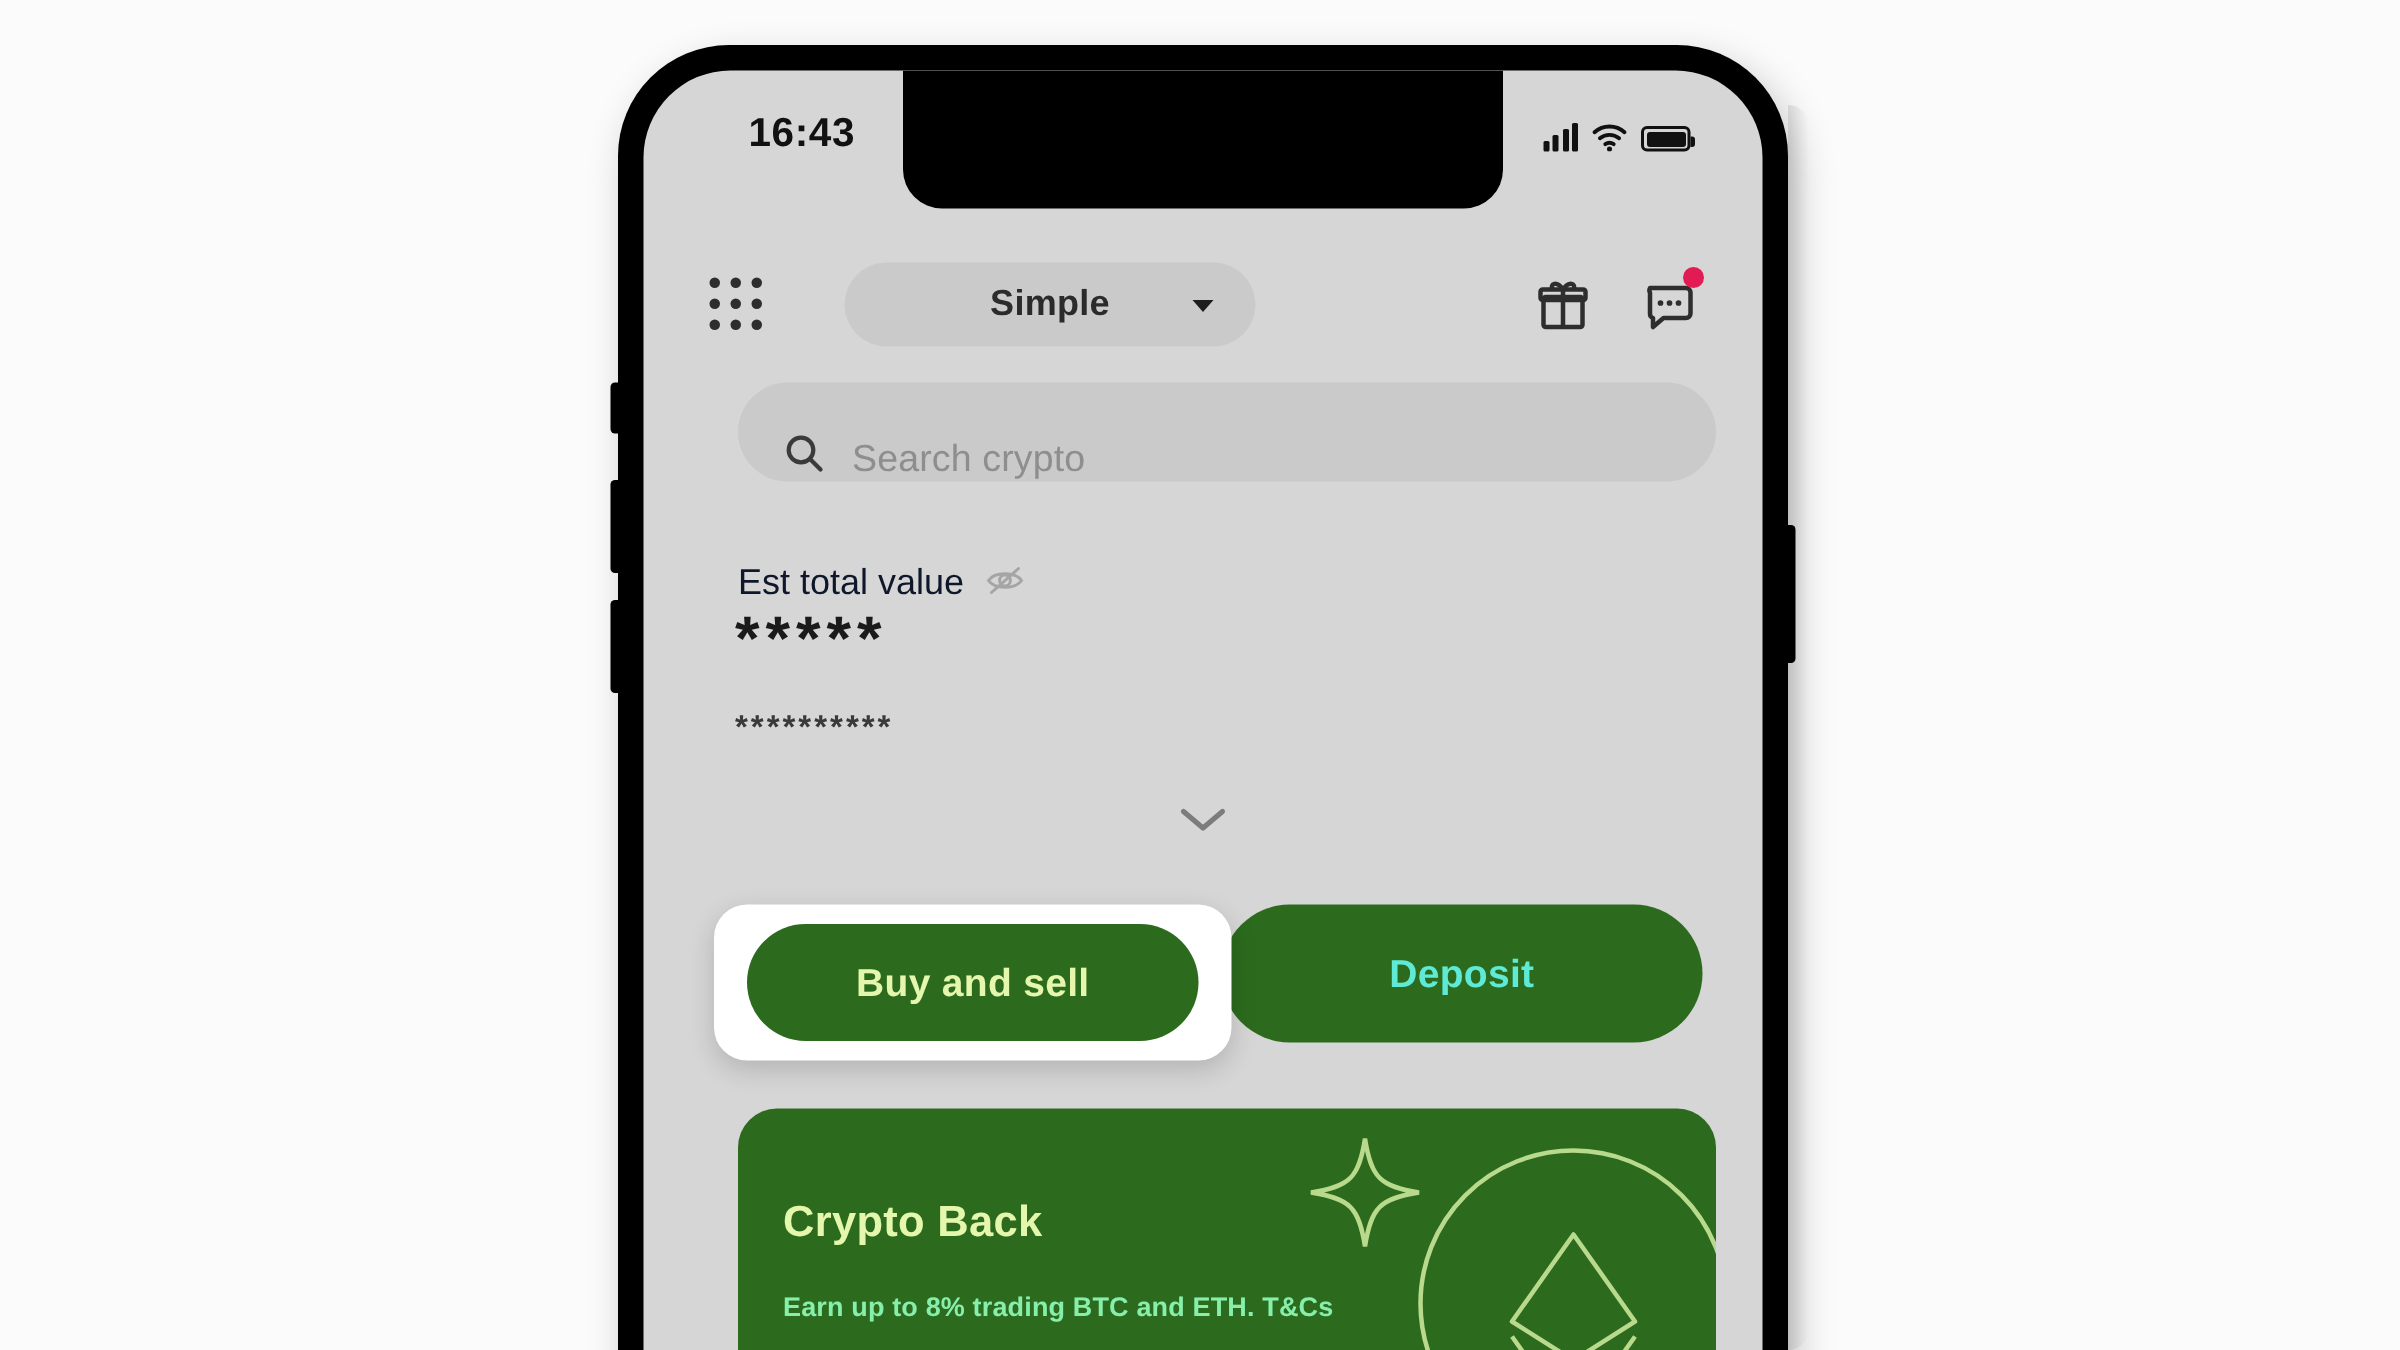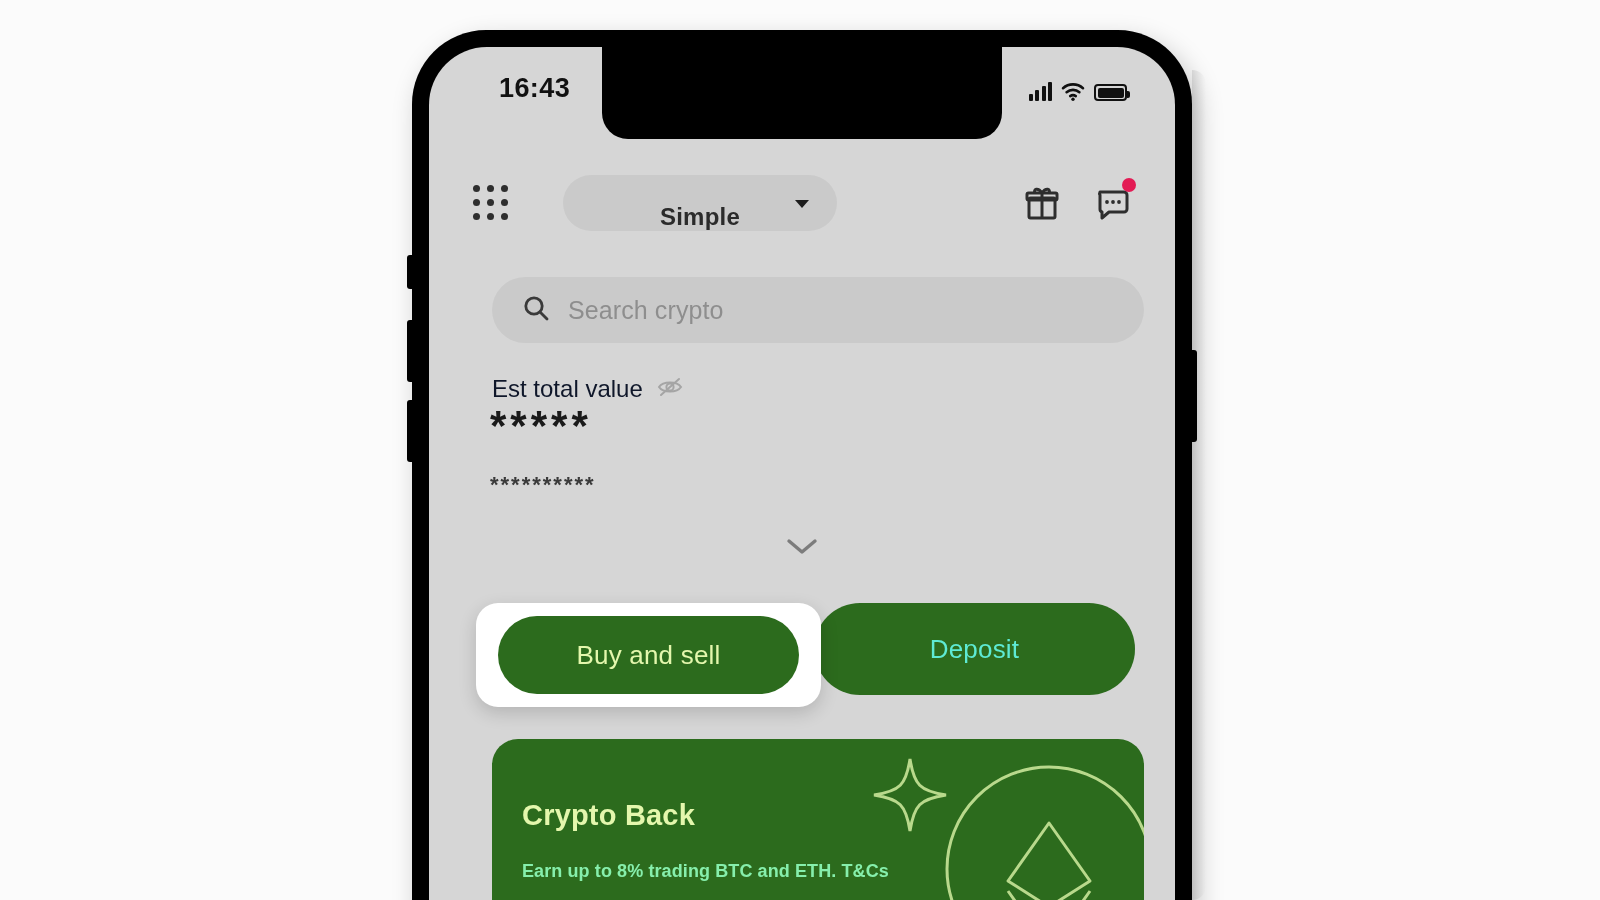--- a/index.html
+++ b/index.html
@@ -109,21 +109,21 @@
     flex:0 0 auto;
   }
   .grid-icon b { display:block; width:7px; height:7px; border-radius:50%; background:#2e2e2e; }
 
   .mode-pill {
     flex:0 0 auto;
     margin-left:52px;
     width:274px; height:56px;
     background:rgba(0,0,0,0.055);
     border-radius:28px;
-    display:flex; align-items:flex-end; justify-content:center;
+    display:flex; align-items:center; justify-content:center;
     position:relative;
   }
   .mode-pill .label {
     font-size:24px; font-weight:bold; color:#2b2b2b; letter-spacing:0.2px;
   }
   .caret {
     position:absolute; right:28px; top:50%; margin-top:-3px;
     width:0; height:0;
     border-left:7px solid transparent;
     border-right:7px solid transparent;
@@ -135,25 +135,25 @@
   }
   .icon-btn { position:relative; width:42px; height:42px; }
   .badge-dot {
     position:absolute; right:-3px; top:-4px;
     width:14px; height:14px; border-radius:50%;
     background:#e31b54;
   }
 
   
   .search {
-    position:absolute; left:63px; top:230px;
+    position:absolute; left:63px; top:208px;
     width:652px; height:66px;
     background:rgba(0,0,0,0.055);
     border-radius:33px;
-    display:flex; align-items:center; padding:0 30px; gap:18px;
+    display:flex; align-items:flex-end; padding:0 30px; gap:18px;
   }
   .search .ph {
     font-size:25px; color:#8e8e8e; letter-spacing:0.1px;
   }
 
   
   .bal-label-row {
     position:absolute; left:63px; top:328px;
     display:flex; align-items:center; gap:14px;
   }
@@ -176,21 +176,21 @@
   
   .actions {
     position:absolute; left:40px; top:556px;
     width:666px; height:92px;
     display:flex; gap:24px;
   }
   .cta {
     flex:1; height:92px;
     border-radius:46px;
     display:flex; align-items:center; justify-content:center;
-    font-size:26px; font-weight:normal;
+    font-size:26px; font-weight:bold;
     letter-spacing:0.2px;
     border:none; cursor:pointer;text-align:center;
   }
   .cta-primary { background:#2c6b1d; color:#e4f7ad; }
   .cta-secondary { background:#2c6b1d; color:#5eead4; }
 
   
   .highlight-card {
     position:absolute;
     left:47px; top:556px;

